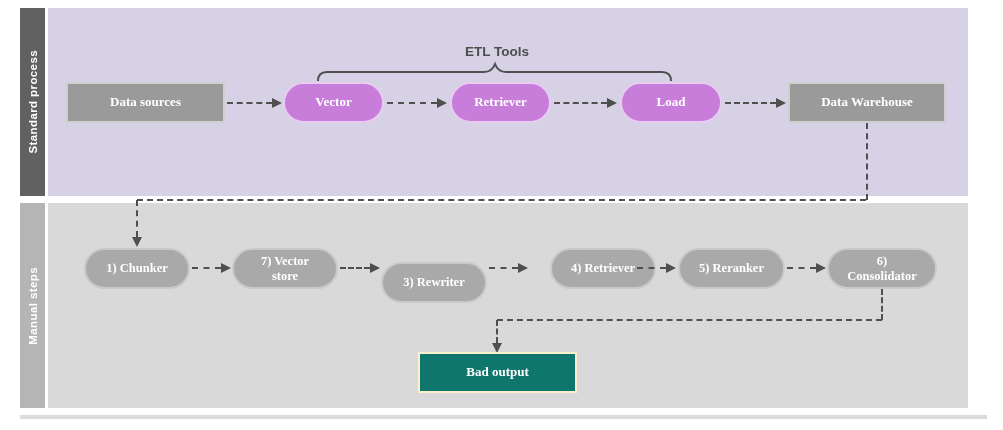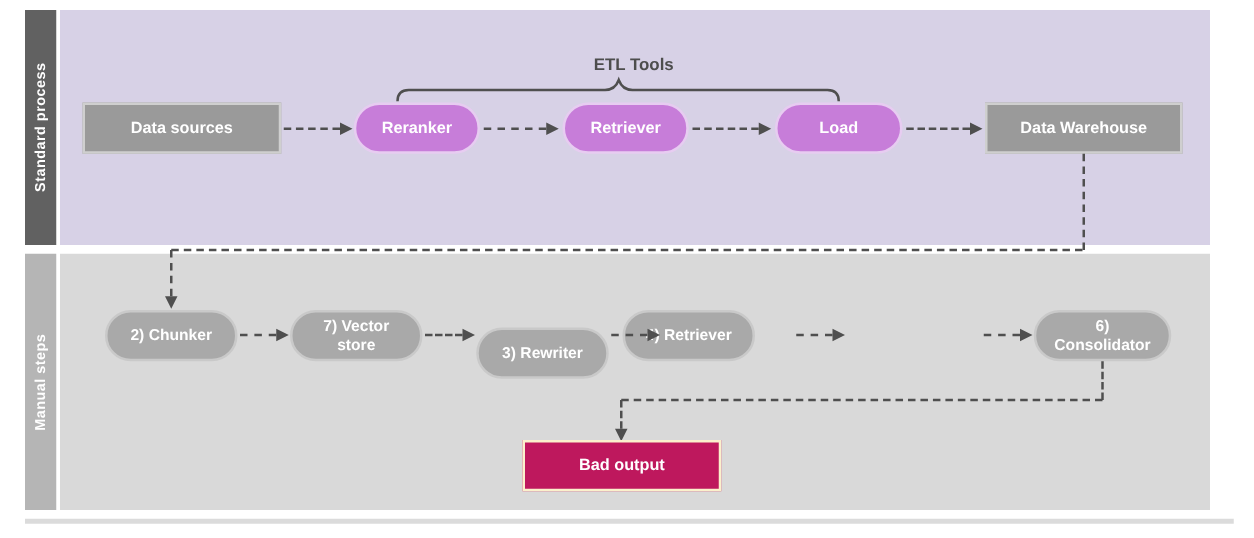--- a/index.html
+++ b/index.html
@@ -13,51 +13,51 @@
     color:#ffffff;font-weight:bold;font-size:11.5px;letter-spacing:.4px;white-space:nowrap;}
   .lane1-bar{left:20px;top:8px;width:25px;height:188px;background:#616161;}
   .lane1-body{position:absolute;left:48px;top:8px;width:920px;height:188px;background:#D7D1E6;}
   .lane2-bar{left:20px;top:203px;width:25px;height:205px;background:#B5B5B5;}
   .lane2-body{position:absolute;left:48px;top:203px;width:920px;height:205px;background:#D9D9D9;}
   .lane3-sliver{position:absolute;left:20px;top:415px;width:967px;height:4px;background:#DBDBDB;}
 
   
   .node{position:absolute;display:flex;align-items:center;justify-content:center;
         text-align:center;color:#ffffff;font-weight:bold;font-size:13px;line-height:1.15;
-        box-sizing:border-box;height:41px;}
+        box-sizing:border-box;height:41px;font-family:Liberation Serif, serif;}
   .rect-gray{background:#9A9A9A;border:2px solid #CFCFCF;}
   .pill-pink{background:#C77DD9;border:2px solid #E7CCF1;border-radius:21px;}
   .pill-gray{background:#A9A9A9;border:2px solid #C9C9C9;border-radius:21px;font-size:12.5px;}
-  .rect-yellow{background:#be185d;border:2px solid #FBF0CC;}
+  .rect-yellow{background:#0f766e;border:2px solid #FBF0CC;}
 
   #n-data-sources{left:66px;top:82px;width:159px;}
   #n-extract{left:283px;top:82px;width:101px;}
   #n-transform{left:450px;top:82px;width:101px;}
   #n-load{left:620px;top:82px;width:102px;}
   #n-data-warehouse{left:788px;top:82px;width:158px;}
 
   #n-chunker{left:84px;top:248px;width:106px;}
   #n-vector-store{left:232px;top:248px;width:106px;padding:0 14px;}
   #n-rewriter{left:381px;top:262px;width:106px;}
-  #n-retriever{left:498px;top:248px;width:106px;}
+  #n-retriever{left:550px;top:248px;width:106px;}
   #n-reranker{left:678px;top:248px;width:107px;}
   #n-consolidator{left:827px;top:248px;width:110px;padding:12px 12px;}
 
   #n-bad-output{left:418px;top:352px;width:159px;}
 
   
   .h-dash{position:absolute;height:0;border-top:2px dashed #4F4F4F;}
   .v-dash{position:absolute;width:0;border-left:2px dashed #4F4F4F;}
   .head-right{position:absolute;width:0;height:0;
     border-top:5px solid transparent;border-bottom:5px solid transparent;border-left:10px solid #4F4F4F;}
   .head-down{position:absolute;width:0;height:0;
     border-left:5px solid transparent;border-right:5px solid transparent;border-top:10px solid #4F4F4F;}
 
   
-  .group-label{position:absolute;left:419px;top:44px;width:120px;text-align:right;
+  .group-label{position:absolute;left:437px;top:44px;width:120px;text-align:center;
     color:#4D4D4D;font-weight:bold;font-size:13.5px;}
   .brace-svg{position:absolute;left:0;top:0;pointer-events:none;}
 </style>
 </head>
 <body>
 
 <div class="canvas">
 
   <div class="lane1-body"></div>
   <div class="lane-bar lane1-bar">
@@ -70,21 +70,21 @@
   </div>
 
   <div class="lane3-sliver"></div>
 
   <div class="group-label">ETL Tools</div>
   <svg class="brace-svg" width="1003" height="430">
     <path d="M318,81 Q318,72 327,72 L484,72 Q492,72 495,64 Q498,72 506,72 L662,72 Q671,72 671,81" fill="none" stroke="#4F4F4F" stroke-width="2"></path>
   </svg>
 
   <div class="node rect-gray" id="n-data-sources">Data sources</div>
-  <div class="node pill-pink" id="n-extract">Reranker</div>
+  <div class="node pill-pink" id="n-extract">Vector</div>
   <div class="node pill-pink" id="n-transform">Retriever</div>
   <div class="node pill-pink" id="n-load">Load</div>
   <div class="node rect-gray" id="n-data-warehouse">Data Warehouse</div>
 
   <div class="h-dash" style="left:227px;top:102px;width:45px;"></div>
   <div class="head-right" style="left:272px;top:98px;"></div>
 
   <div class="h-dash" style="left:387px;top:102px;width:50px;"></div>
   <div class="head-right" style="left:437px;top:98px;"></div>
 
@@ -92,24 +92,25 @@
   <div class="head-right" style="left:607px;top:98px;"></div>
 
   <div class="h-dash" style="left:725px;top:102px;width:51px;"></div>
   <div class="head-right" style="left:776px;top:98px;"></div>
 
   <div class="v-dash" style="left:866px;top:123px;height:77px;"></div>
   <div class="h-dash" style="left:137px;top:199px;width:729px;"></div>
   <div class="v-dash" style="left:136px;top:200px;height:37px;"></div>
   <div class="head-down" style="left:132px;top:237px;"></div>
 
-  <div class="node pill-gray" id="n-chunker">2) Chunker</div>
+  <div class="node pill-gray" id="n-chunker">1) Chunker</div>
   <div class="node pill-gray" id="n-vector-store">7) Vector store</div>
   <div class="node pill-gray" id="n-rewriter">3) Rewriter</div>
   <div class="node pill-gray" id="n-retriever">4) Retriever</div>
+  <div class="node pill-gray" id="n-reranker">5) Reranker</div>
   <div class="node pill-gray" id="n-consolidator">6) Consolidator</div>
 
   <div class="h-dash" style="left:192px;top:267px;width:29px;"></div>
   <div class="head-right" style="left:221px;top:263px;"></div>
 
   <div class="h-dash" style="left:340px;top:267px;width:30px;"></div>
   <div class="head-right" style="left:370px;top:263px;"></div>
 
   <div class="h-dash" style="left:489px;top:267px;width:29px;"></div>
   <div class="head-right" style="left:518px;top:263px;"></div>

